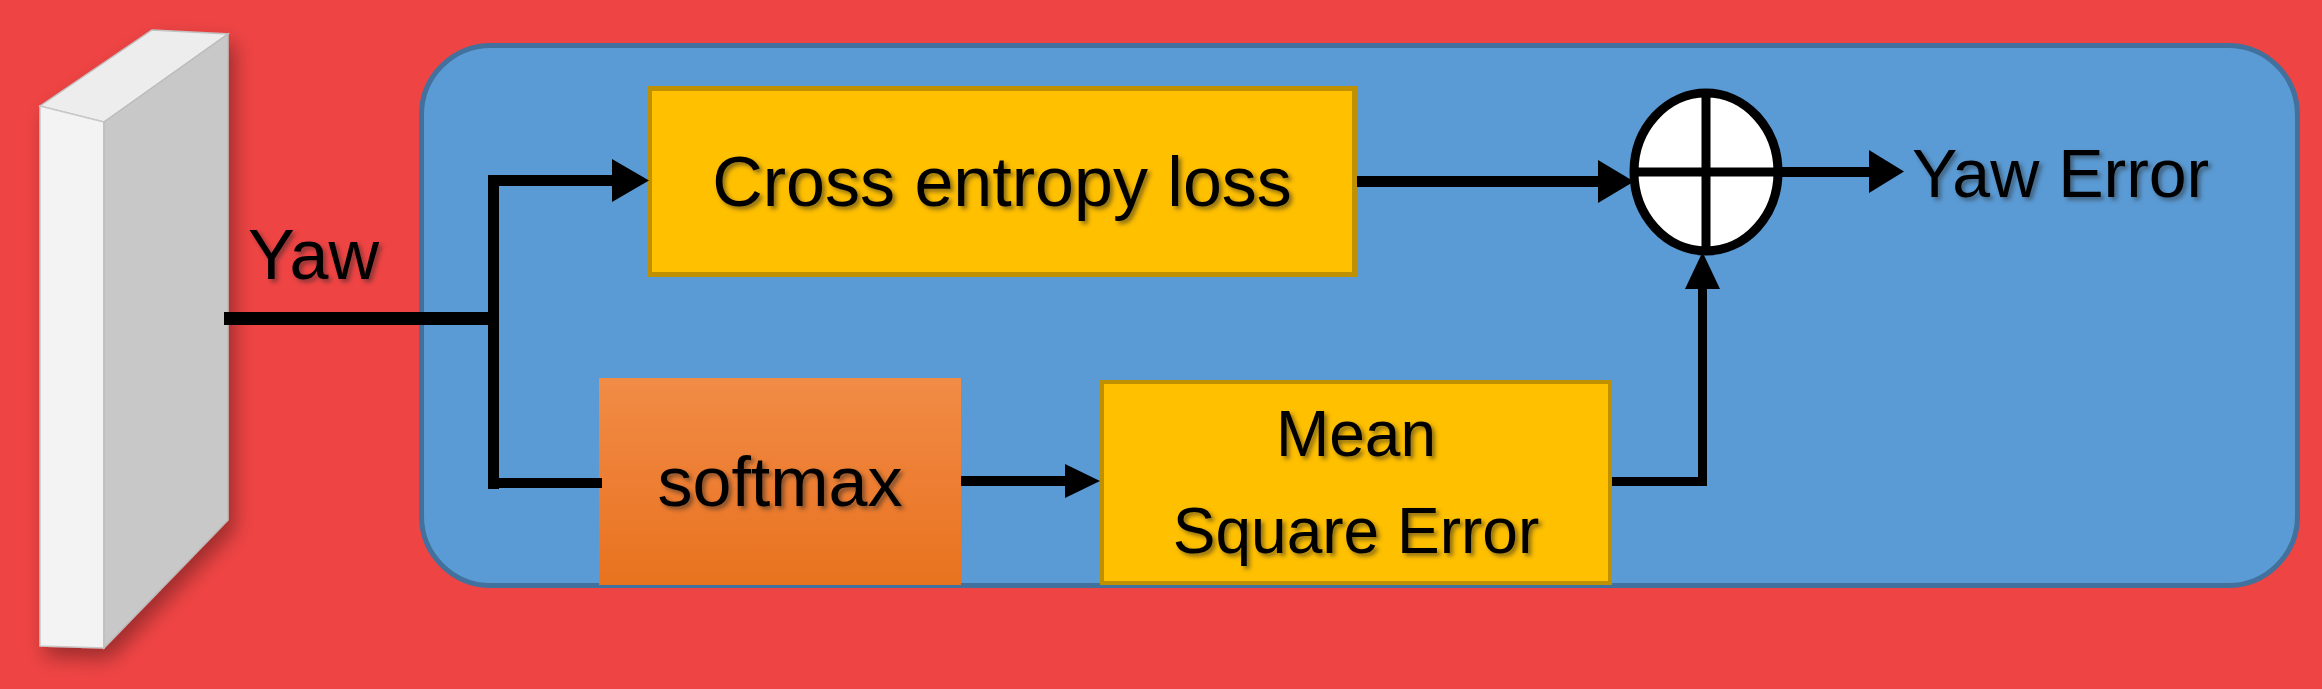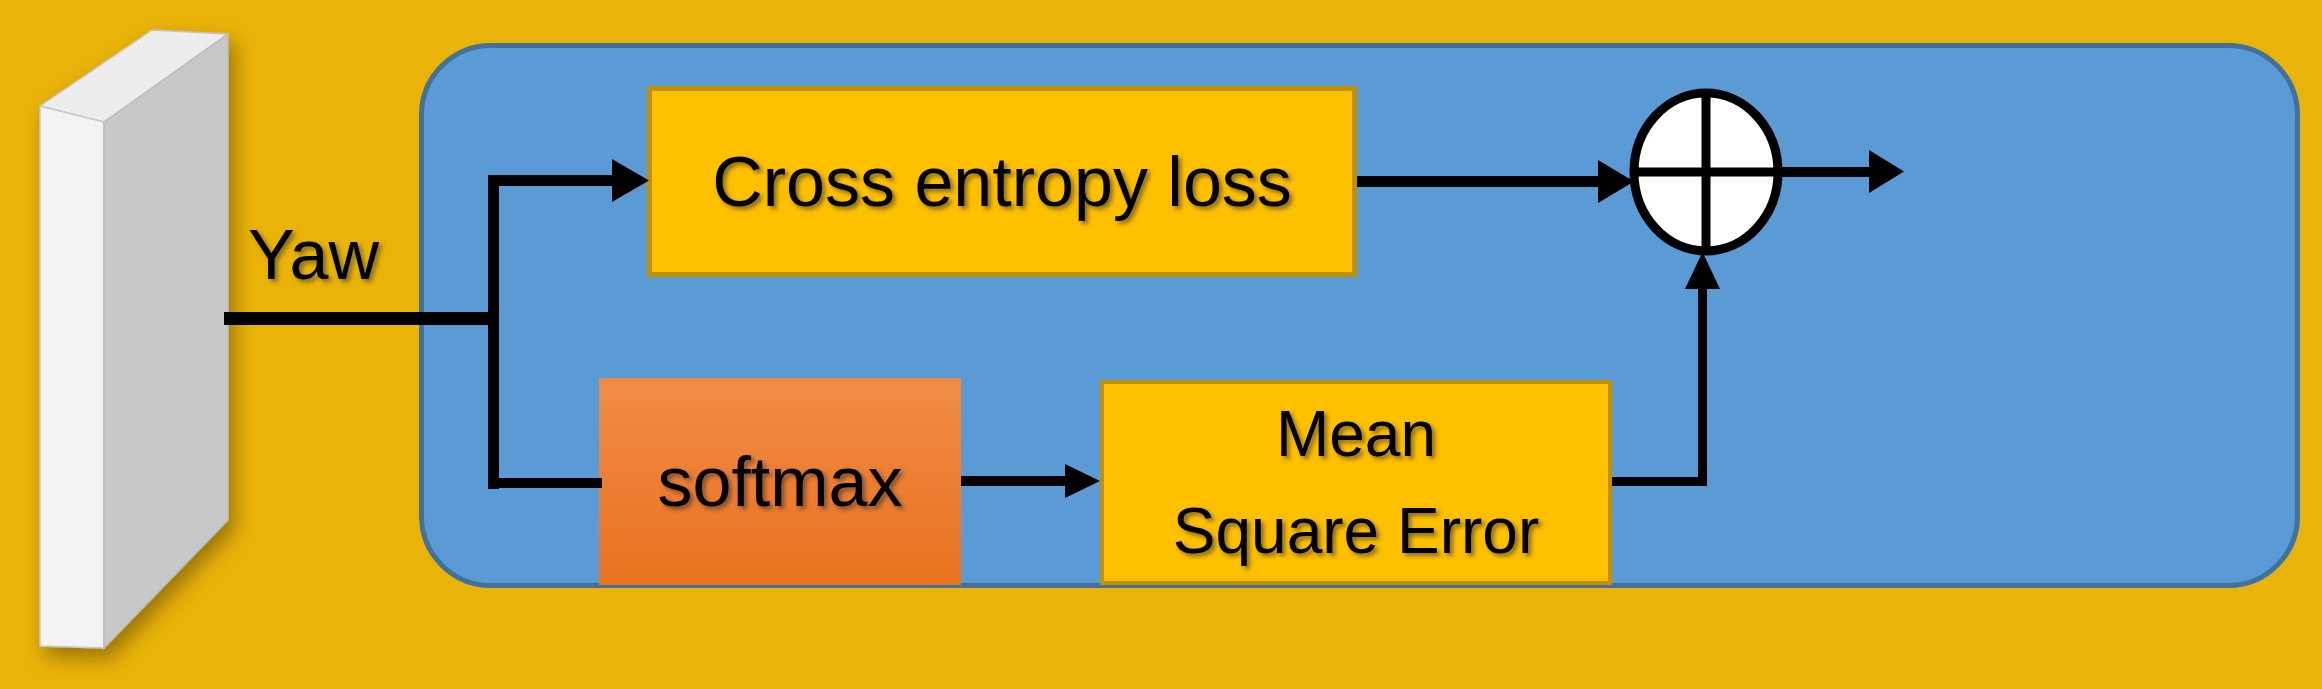--- a/index.html
+++ b/index.html
@@ -4,21 +4,21 @@
 <style>
   html, body {
     margin: 0;
     padding: 0;
     background: #ffffff;
   }
   .canvas {
     position: relative;
     width: 2322px;
     height: 689px;
-    background: #eab308;
+    background: #ef4444;
     overflow: hidden;
     font-family: "Liberation Sans", sans-serif;
   }
   
   .loss-container {
     position: absolute;
     left: 419px;
     top: 43px;
     width: 1881px;
     height: 545px;
@@ -108,20 +108,21 @@
     <span>softmax</span>
   </div>
 
   <div class="node node-mse">
     <span>Mean</span>
     <span>Square Error</span>
   </div>
 
   <div class="free-label label-yaw">Yaw</div>
 
+  <div class="free-label label-yaw-error">Yaw Error</div>
 
   <svg class="overlay" width="2322" height="689" viewBox="0 0 2322 689">
     <defs>
       <filter id="slabShadow" x="-20%" y="-10%" width="150%" height="130%">
         <feDropShadow dx="6" dy="10" stdDeviation="10" flood-color="#000000" flood-opacity="0.35"></feDropShadow>
       </filter>
     </defs>
 
     <g filter="url(#slabShadow)">
       <polygon points="40,106 152,30 228,34 104,122" fill="#EDEDED" stroke="#C2C2C2" stroke-width="1.5"></polygon>

